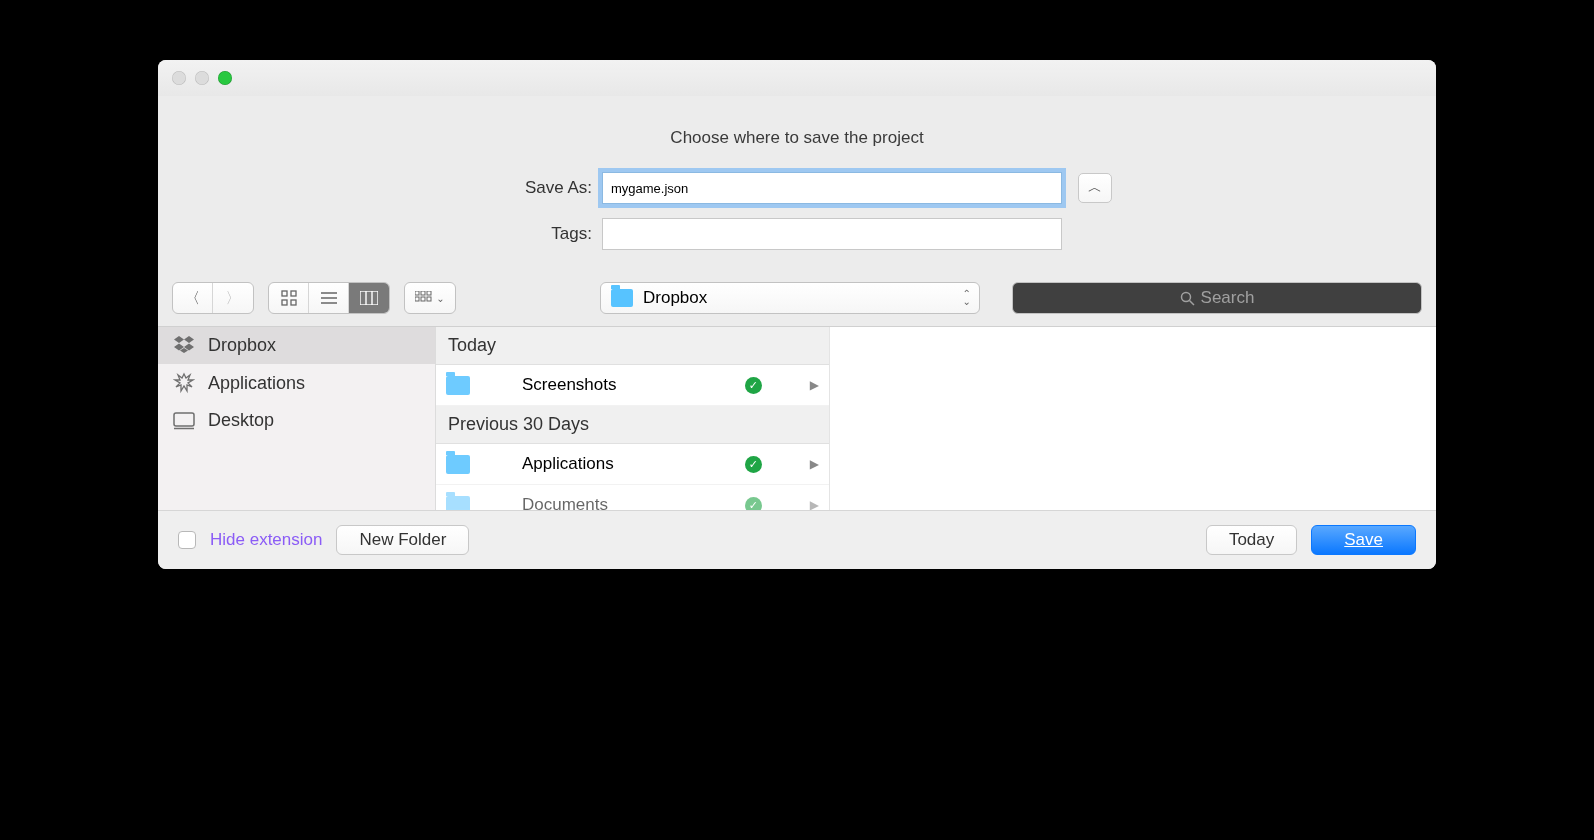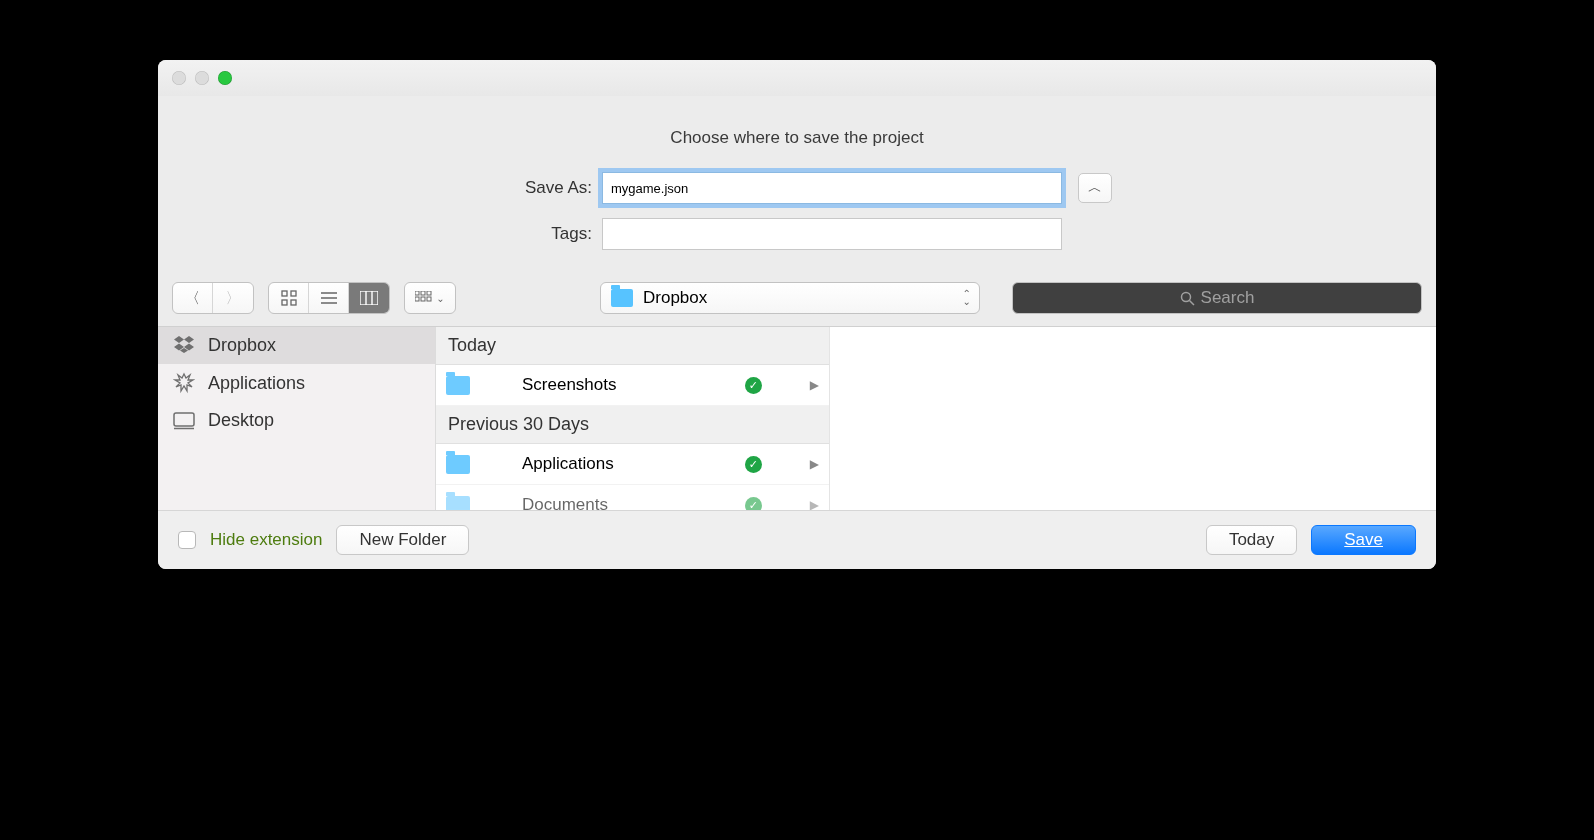--- a/index.html
+++ b/index.html
@@ -213,21 +213,21 @@
     padding: 14px 20px;
     background: #efefef;
     gap: 14px;
   }
   .checkbox {
     width: 18px; height: 18px;
     border: 1px solid #b8b8b8;
     border-radius: 4px;
     background: #fff;
   }
-  .chk-label { font-size: 17px; color:#4d7c0f; }
+  .chk-label { font-size: 17px; color:#8b5cf6; }
   .btn {
     height: 30px;
     padding: 11px 22px;
     border-radius: 6px;
     border: 1px solid #c8c8c8;
     background: linear-gradient(#ffffff,#f6f6f6);
     font-size: 17px; color:#333;
     display:flex; align-items:center;
   }
   .btn.primary {

